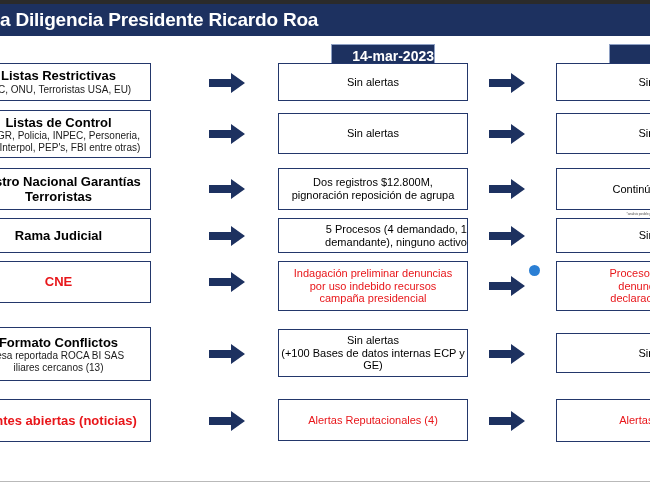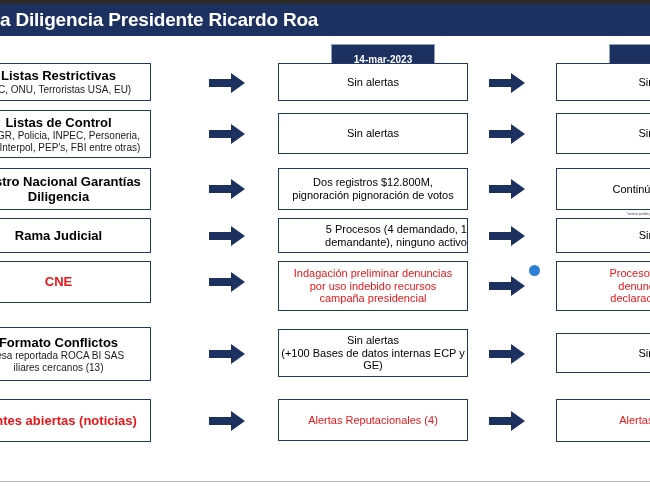--- a/index.html
+++ b/index.html
@@ -39,24 +39,24 @@
     letter-spacing: -0.2px;
     padding-left: 10px;
     white-space: nowrap;
   }
 
   
   .date-badge {
     position: absolute;
     background: #1d3160;
     color: #ffffff;
-    font-size: 10px;
+    font-size: 14px;
     font-weight: bold;
-    text-align: center;
-    padding: 9px 0 4px 0;
+    text-align: right;
+    padding: 3px 0 4px 0;
     border: 1px solid #8ea0c4;
     box-sizing: border-box;
     letter-spacing: 0px;
     white-space: nowrap;
     overflow: hidden;
   }
   .date-badge.mid {
     left: 331px; top: 44px;
     width: 104px;
   }
@@ -231,30 +231,30 @@
         </svg>
     </div>
     <div class="box col-right" style="top:3px;height:41px;">
       <span class="line l-body">Sin a</span>
     </div>
   </div>
 
   <div class="row" style="top:105px;">
     <div class="box col-left" style="top:0px;height:42px;">
       <span class="line l-title">egistro Nacional Garantías</span>
-      <span class="line l-title">Diligencia</span>
+      <span class="line l-title">Terroristas</span>
     </div>
     <div class="arrow a1" style="top:10px;">
       <svg width="40" height="22" viewBox="0 0 40 22">
           <path d="M2 7 L24 7 L24 1 L38 11 L24 21 L24 15 L2 15 Z" fill="#1d3160"></path>
         </svg>
     </div>
     <div class="box col-mid" style="top:0px;height:42px;">
       <span class="line l-body">Dos registros $12.800M,</span>
-      <span class="line l-body">pignoración pignoración de votos</span>
+      <span class="line l-body">pignoración reposición de agrupa</span>
     </div>
     <div class="arrow a2" style="top:10px;">
       <svg width="40" height="22" viewBox="0 0 40 22">
           <path d="M2 7 L24 7 L24 1 L38 11 L24 21 L24 15 L2 15 Z" fill="#1d3160"></path>
         </svg>
     </div>
     <div class="box col-right" style="top:0px;height:42px;">
       <span class="line l-body">Continúan en la</span>
     </div>
   </div>

